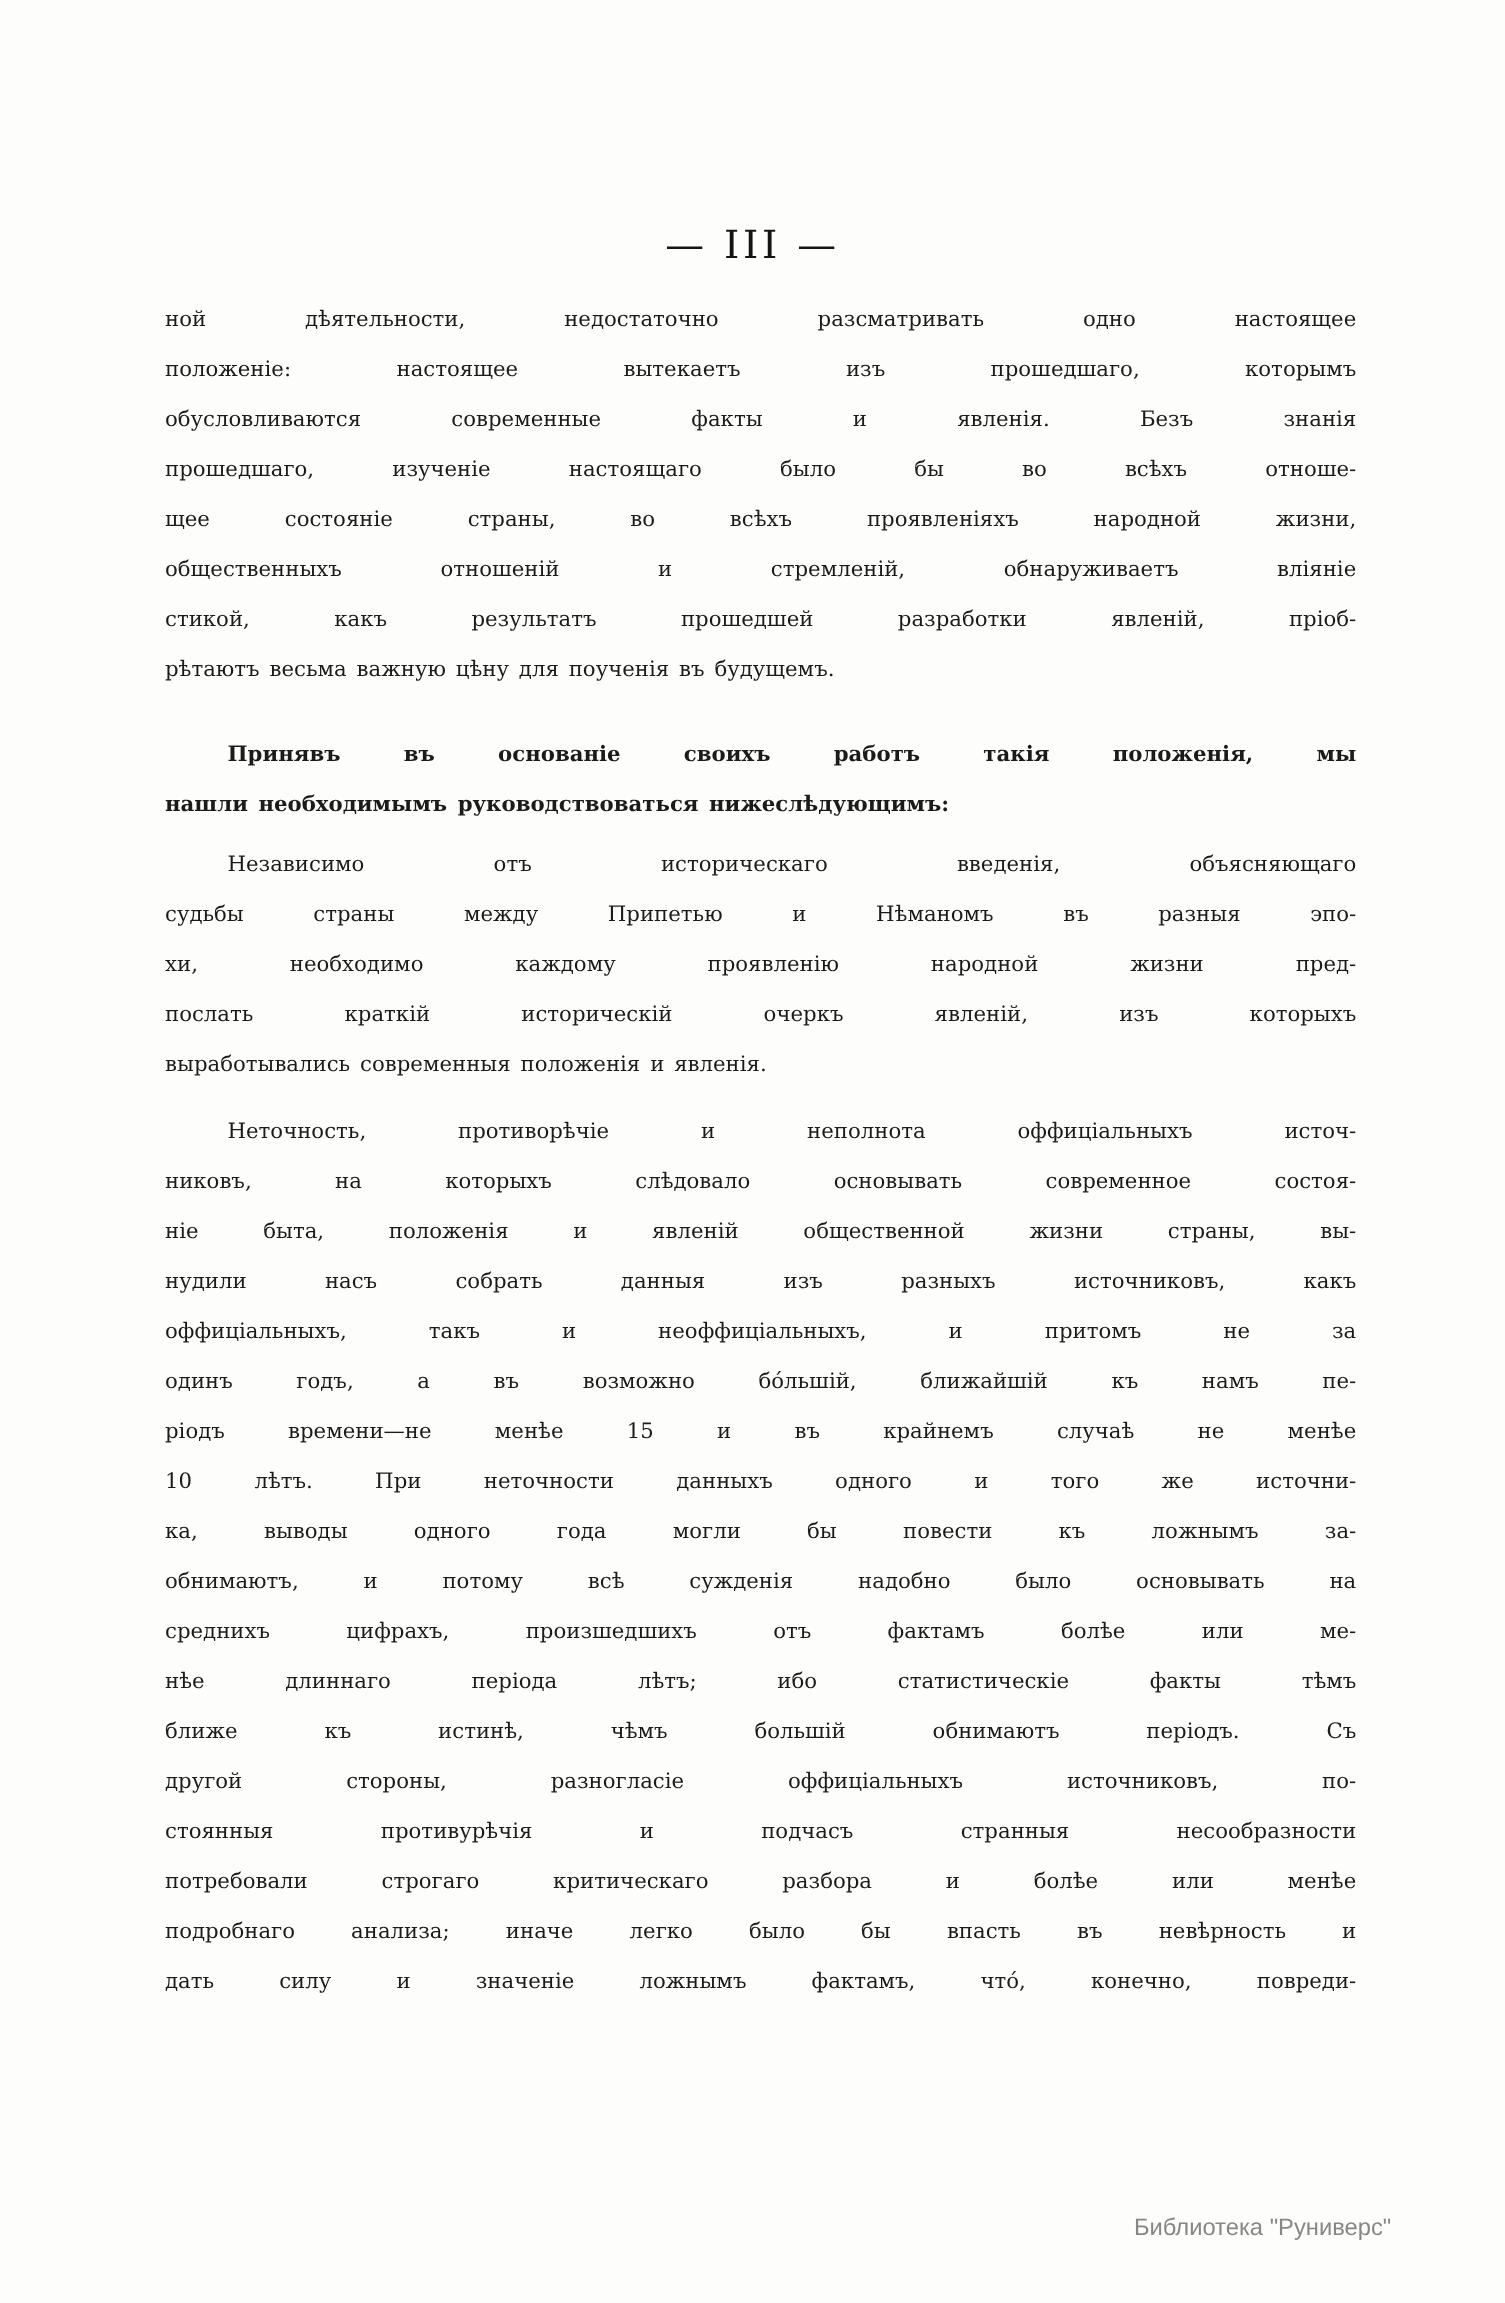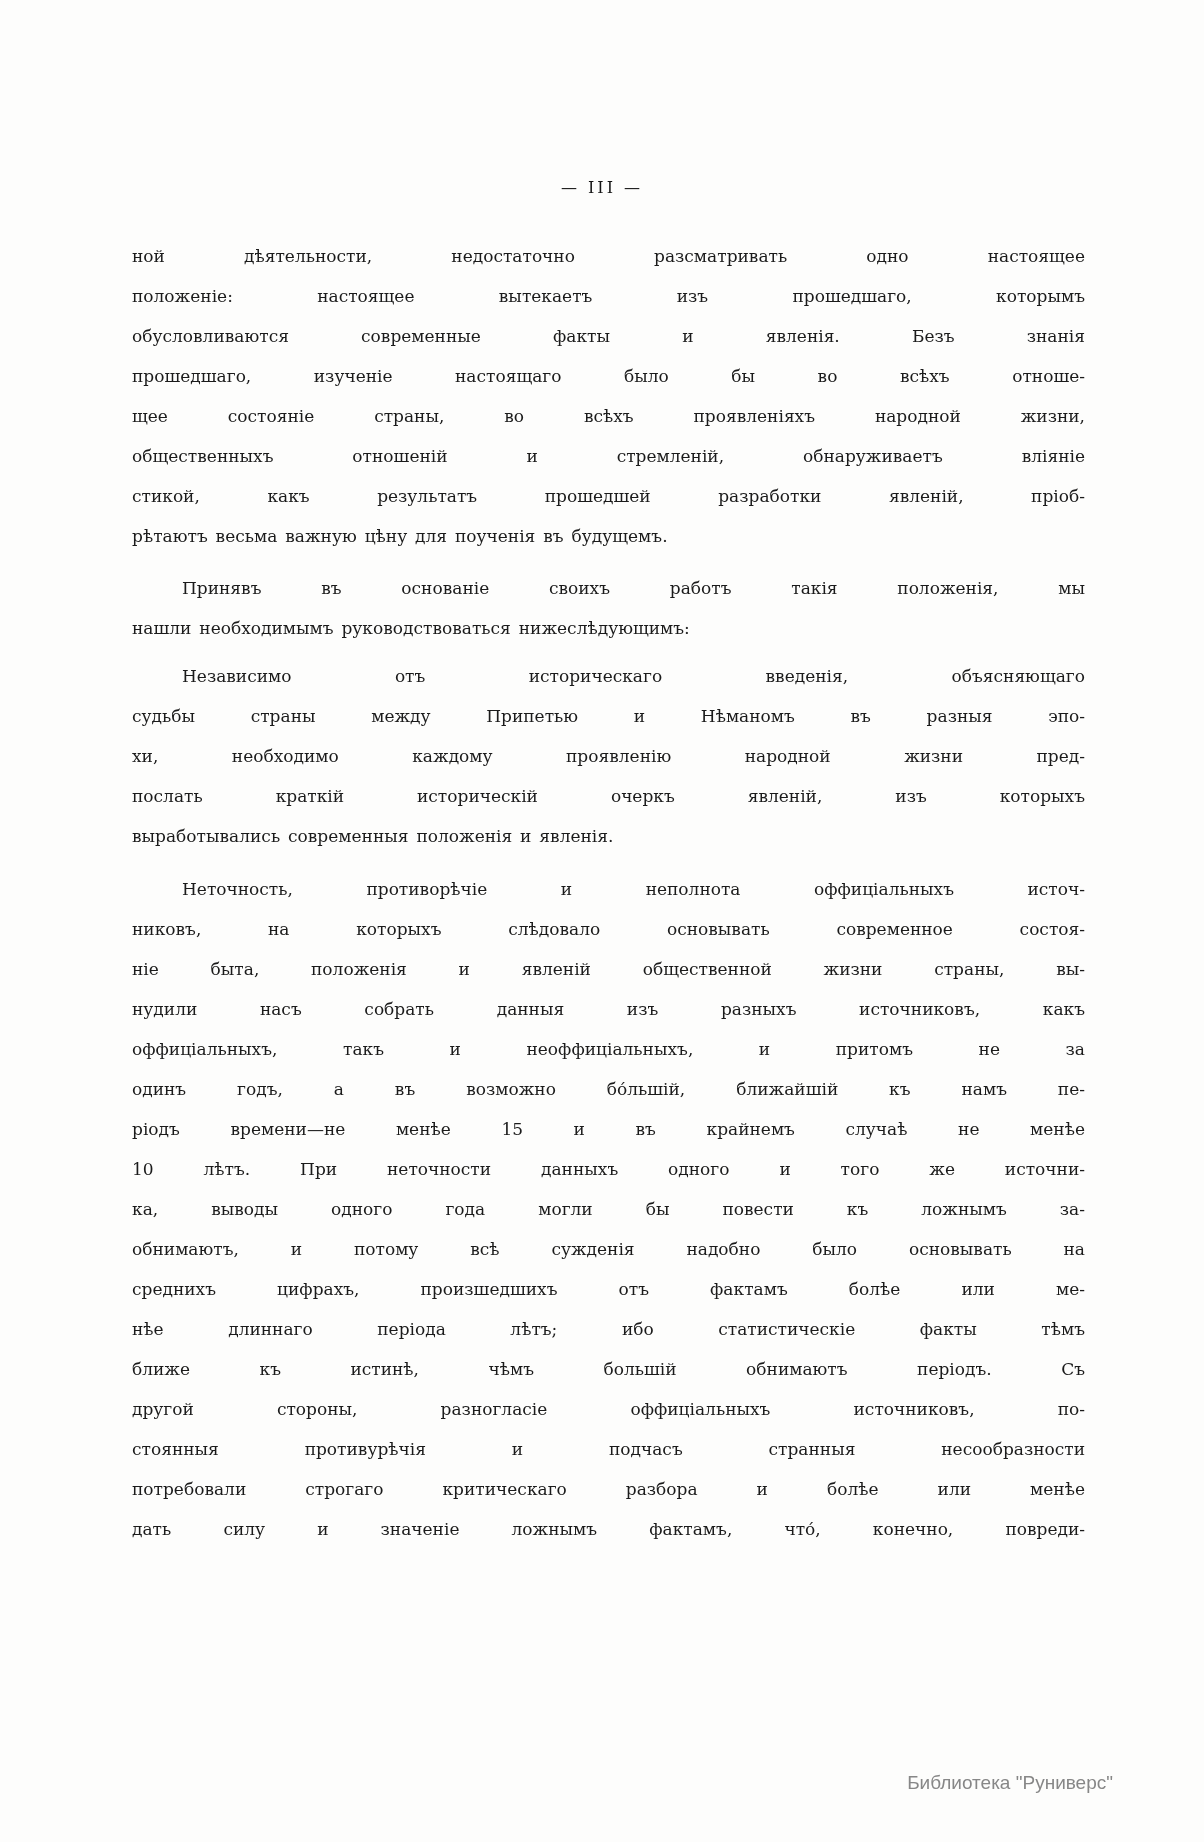--- a/index.html
+++ b/index.html
@@ -15,35 +15,35 @@
     overflow: hidden;
     font-family: "DejaVu Serif", serif;
     color: #1b1b1b;
   }
   .page-number {
     position: absolute;
     top: 178px;
     left: 0;
     width: 100%;
     text-align: center;
-    font-size: 16px;
+    font-size: 31px;
     letter-spacing: 3px;
     color: #141414;
   }
   .text-block {
     position: absolute;
     left: 132px;
     top: 236px;
     width: 953px;
     font-size: 17px;
     line-height: 40px;
     word-spacing: 2.5px;
   }
   .paragraph { margin: 0; }
-  .para-1 { margin-top: 12px; }
+  .para-1 { margin-top: 28px; font-weight: bold; }
   .para-2 { margin-top: 8px; }
   .para-3 { margin-top: 13px; }
   .line {
     height: 40px;
     white-space: nowrap;
     text-align: justify;
     text-align-last: justify;
     text-justify: inter-word;
   }
   .line.indent { padding-left: 50px; }
@@ -99,18 +99,19 @@
         <div class="line">ріодъ времени—не менѣе 15 и въ крайнемъ случаѣ не менѣе</div>
         <div class="line">10 лѣтъ. При неточности данныхъ одного и того же источни-</div>
         <div class="line">ка, выводы одного года могли бы повести къ ложнымъ за-</div>
         <div class="line">обнимаютъ, и потому всѣ сужденія надобно было основывать на</div>
         <div class="line">среднихъ цифрахъ, произшедшихъ отъ фактамъ болѣе или ме-</div>
         <div class="line">нѣе длиннаго періода лѣтъ; ибо статистическіе факты тѣмъ</div>
         <div class="line">ближе къ истинѣ, чѣмъ большій обнимаютъ періодъ. Съ</div>
         <div class="line">другой стороны, разногласіе оффиціальныхъ источниковъ, по-</div>
         <div class="line">стоянныя противурѣчія и подчасъ странныя несообразности</div>
         <div class="line">потребовали строгаго критическаго разбора и болѣе или менѣе</div>
+        <div class="line">подробнаго анализа; иначе легко было бы впасть въ невѣрность и</div>
         <div class="line">дать силу и значеніе ложнымъ фактамъ, что́, конечно, повреди-</div>
       </div>
     </div>
 
   <div class="watermark">Библиотека "Руниверс"</div>
 </div>
 
 </body></html>

